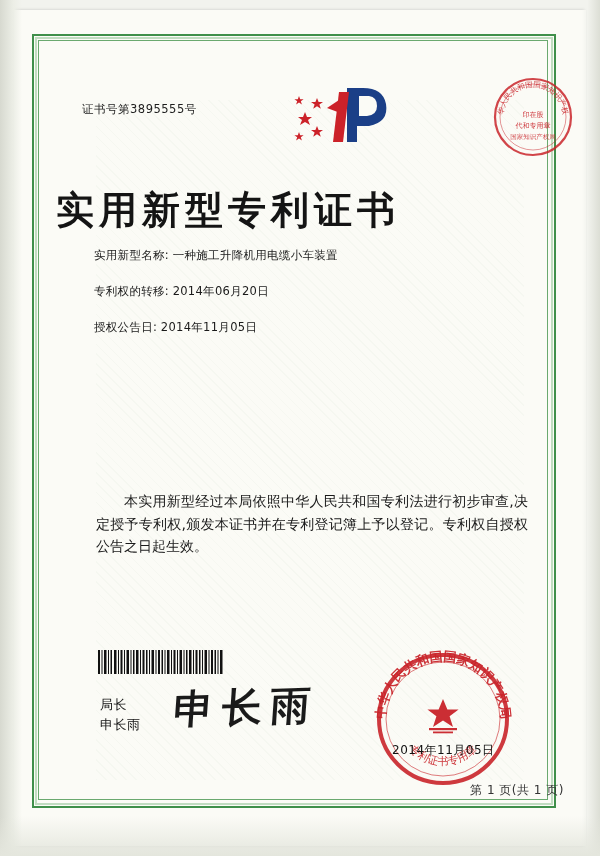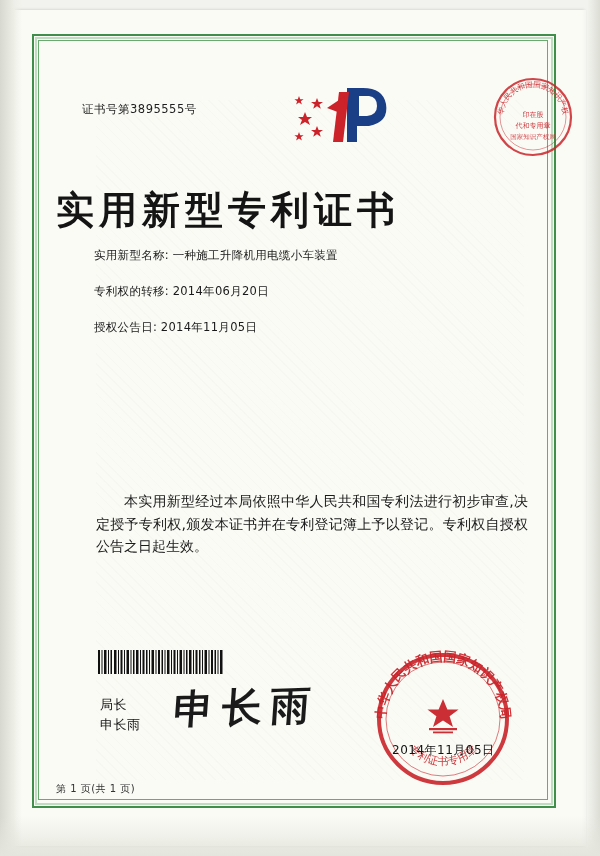--- a/index.html
+++ b/index.html
@@ -185,22 +185,22 @@
     font-size: 12px;
     color: #111;
     letter-spacing: 0.5px;
   }
 
   
   .footer {
     position: absolute;
     left: 0; top: 742px;
     width: 508px;
-    text-align: left;
-    font-size: 10px;
+    text-align: right;
+    font-size: 12px;
     color: #333;
     letter-spacing: 0.5px;
   }
 
   
   .texture {
     position: absolute;
     left: 40px; top: 60px;
     width: 428px; height: 680px;
     background:

